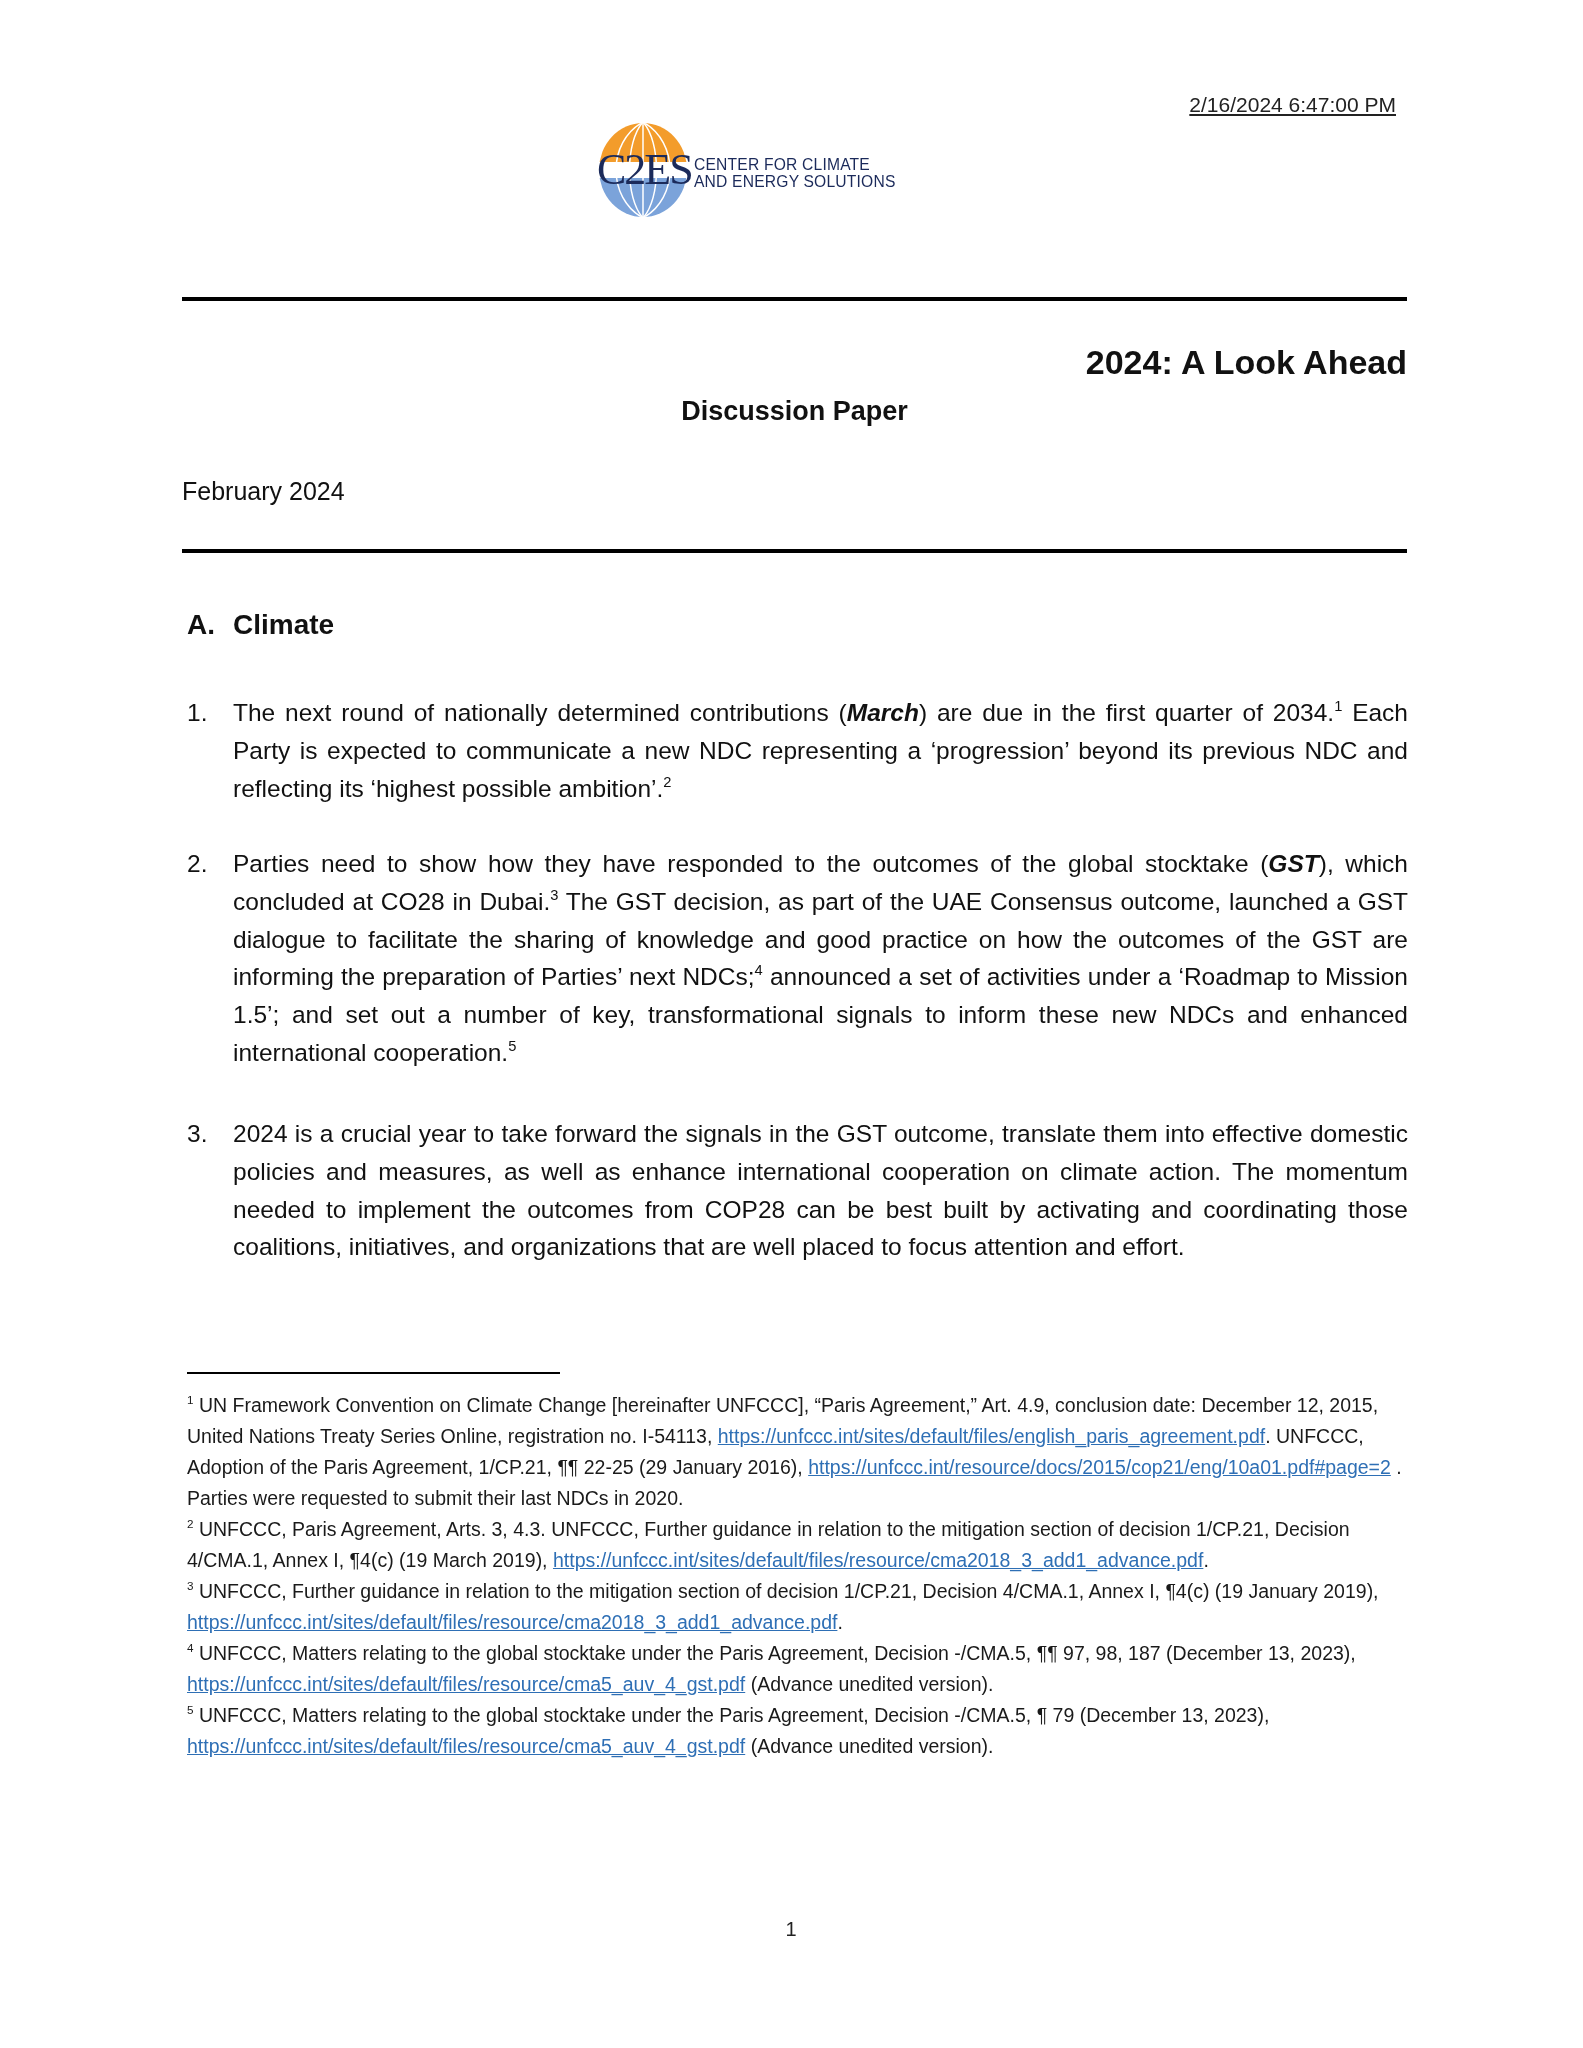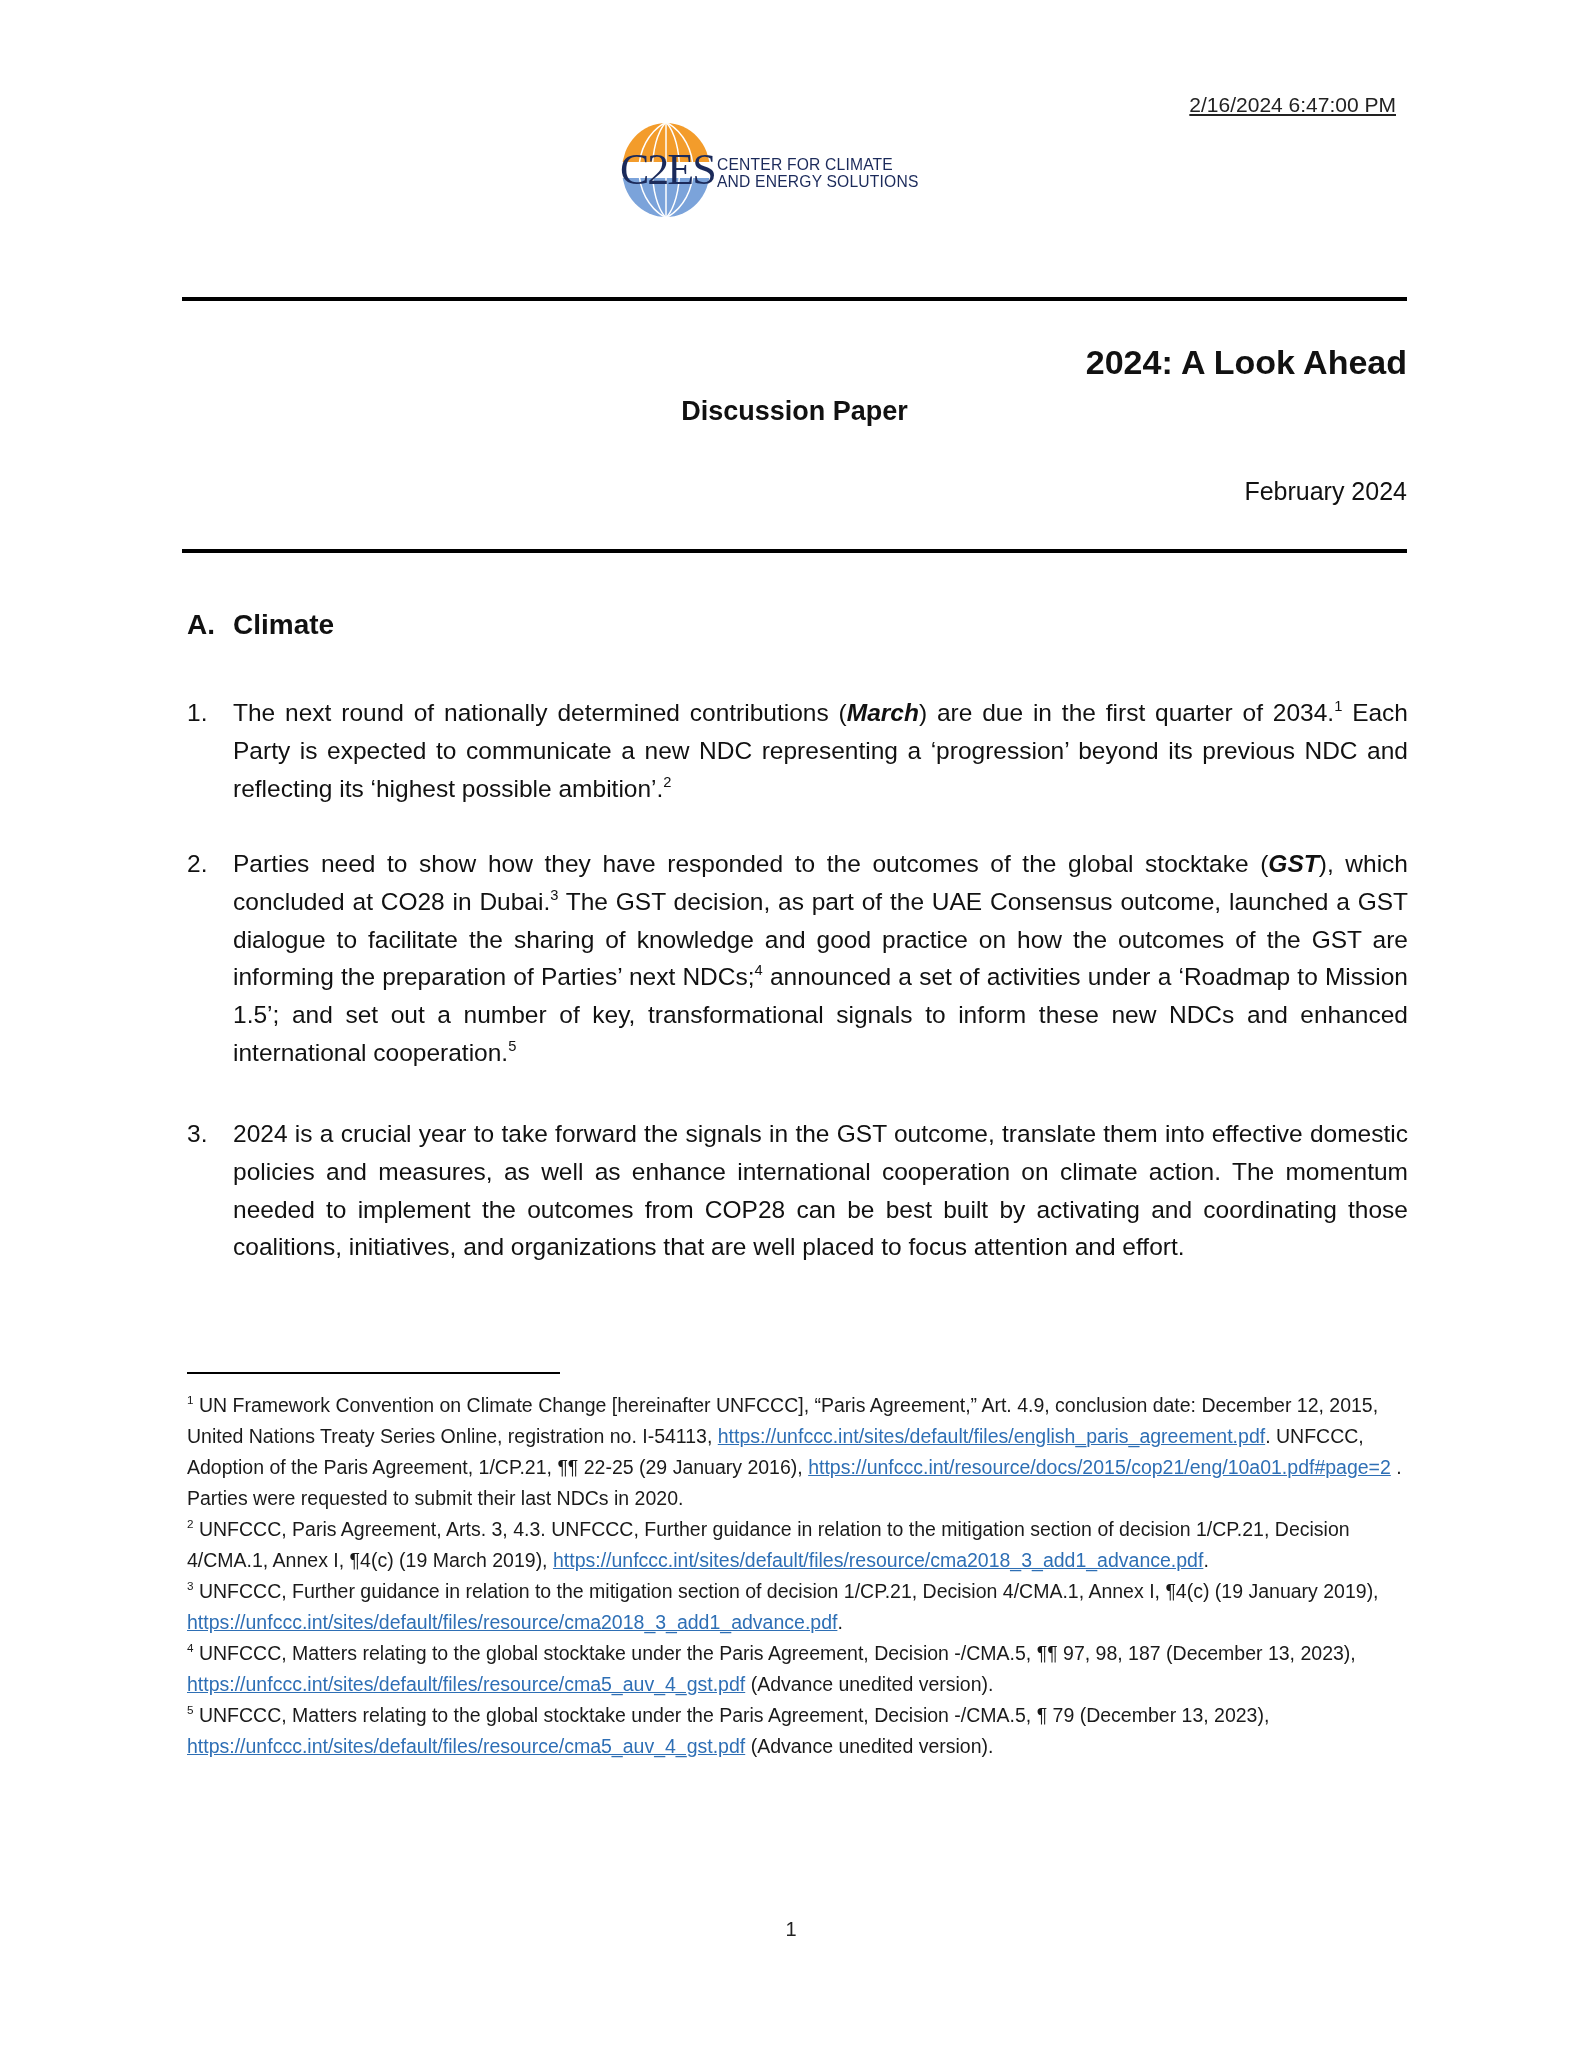--- a/index.html
+++ b/index.html
@@ -20,21 +20,21 @@
   
   .timestamp {
     left: 1100px; top: 93px; width: 296px;
     text-align: right;
     font-size: 21px;
     color: #222;
     white-space: nowrap;
     text-decoration: underline;
   }
   .logo {
-    left: 620px; top: 122px; width: 340px; height: 98px;
+    left: 597px; top: 122px; width: 340px; height: 98px;
   }
   .logo-globe {
     position: absolute; left: 0; top: 0; width: 92px; height: 96px;
   }
   .logo-mark {
     position: absolute; left: 0px; top: 26px; width: 94px;
     font-family: "Liberation Serif", "DejaVu Serif", serif;
     font-size: 44px; line-height: 44px;
     color: #1b2a5a;
     letter-spacing: -2px;
@@ -59,21 +59,21 @@
     left: 182px; width: 1225px; text-align: right;
     font-size: 34px; font-weight: bold; line-height: 40px;
     color: #111;
   }
   .subtitle {
     left: 182px; width: 1225px; text-align: center;
     font-size: 27px; font-weight: bold; line-height: 32px;
     color: #111;
   }
   .date-line {
-    left: 182px; width: 1225px; text-align: right;
+    left: 182px; width: 1225px; text-align: left;
     font-size: 25px; line-height: 30px;
     color: #111;
   }
 
   .section-heading {
     left: 187px; top: 605px;
     font-size: 28px; font-weight: bold; line-height: 40px;
     color: #111;
     white-space: nowrap;
   }

